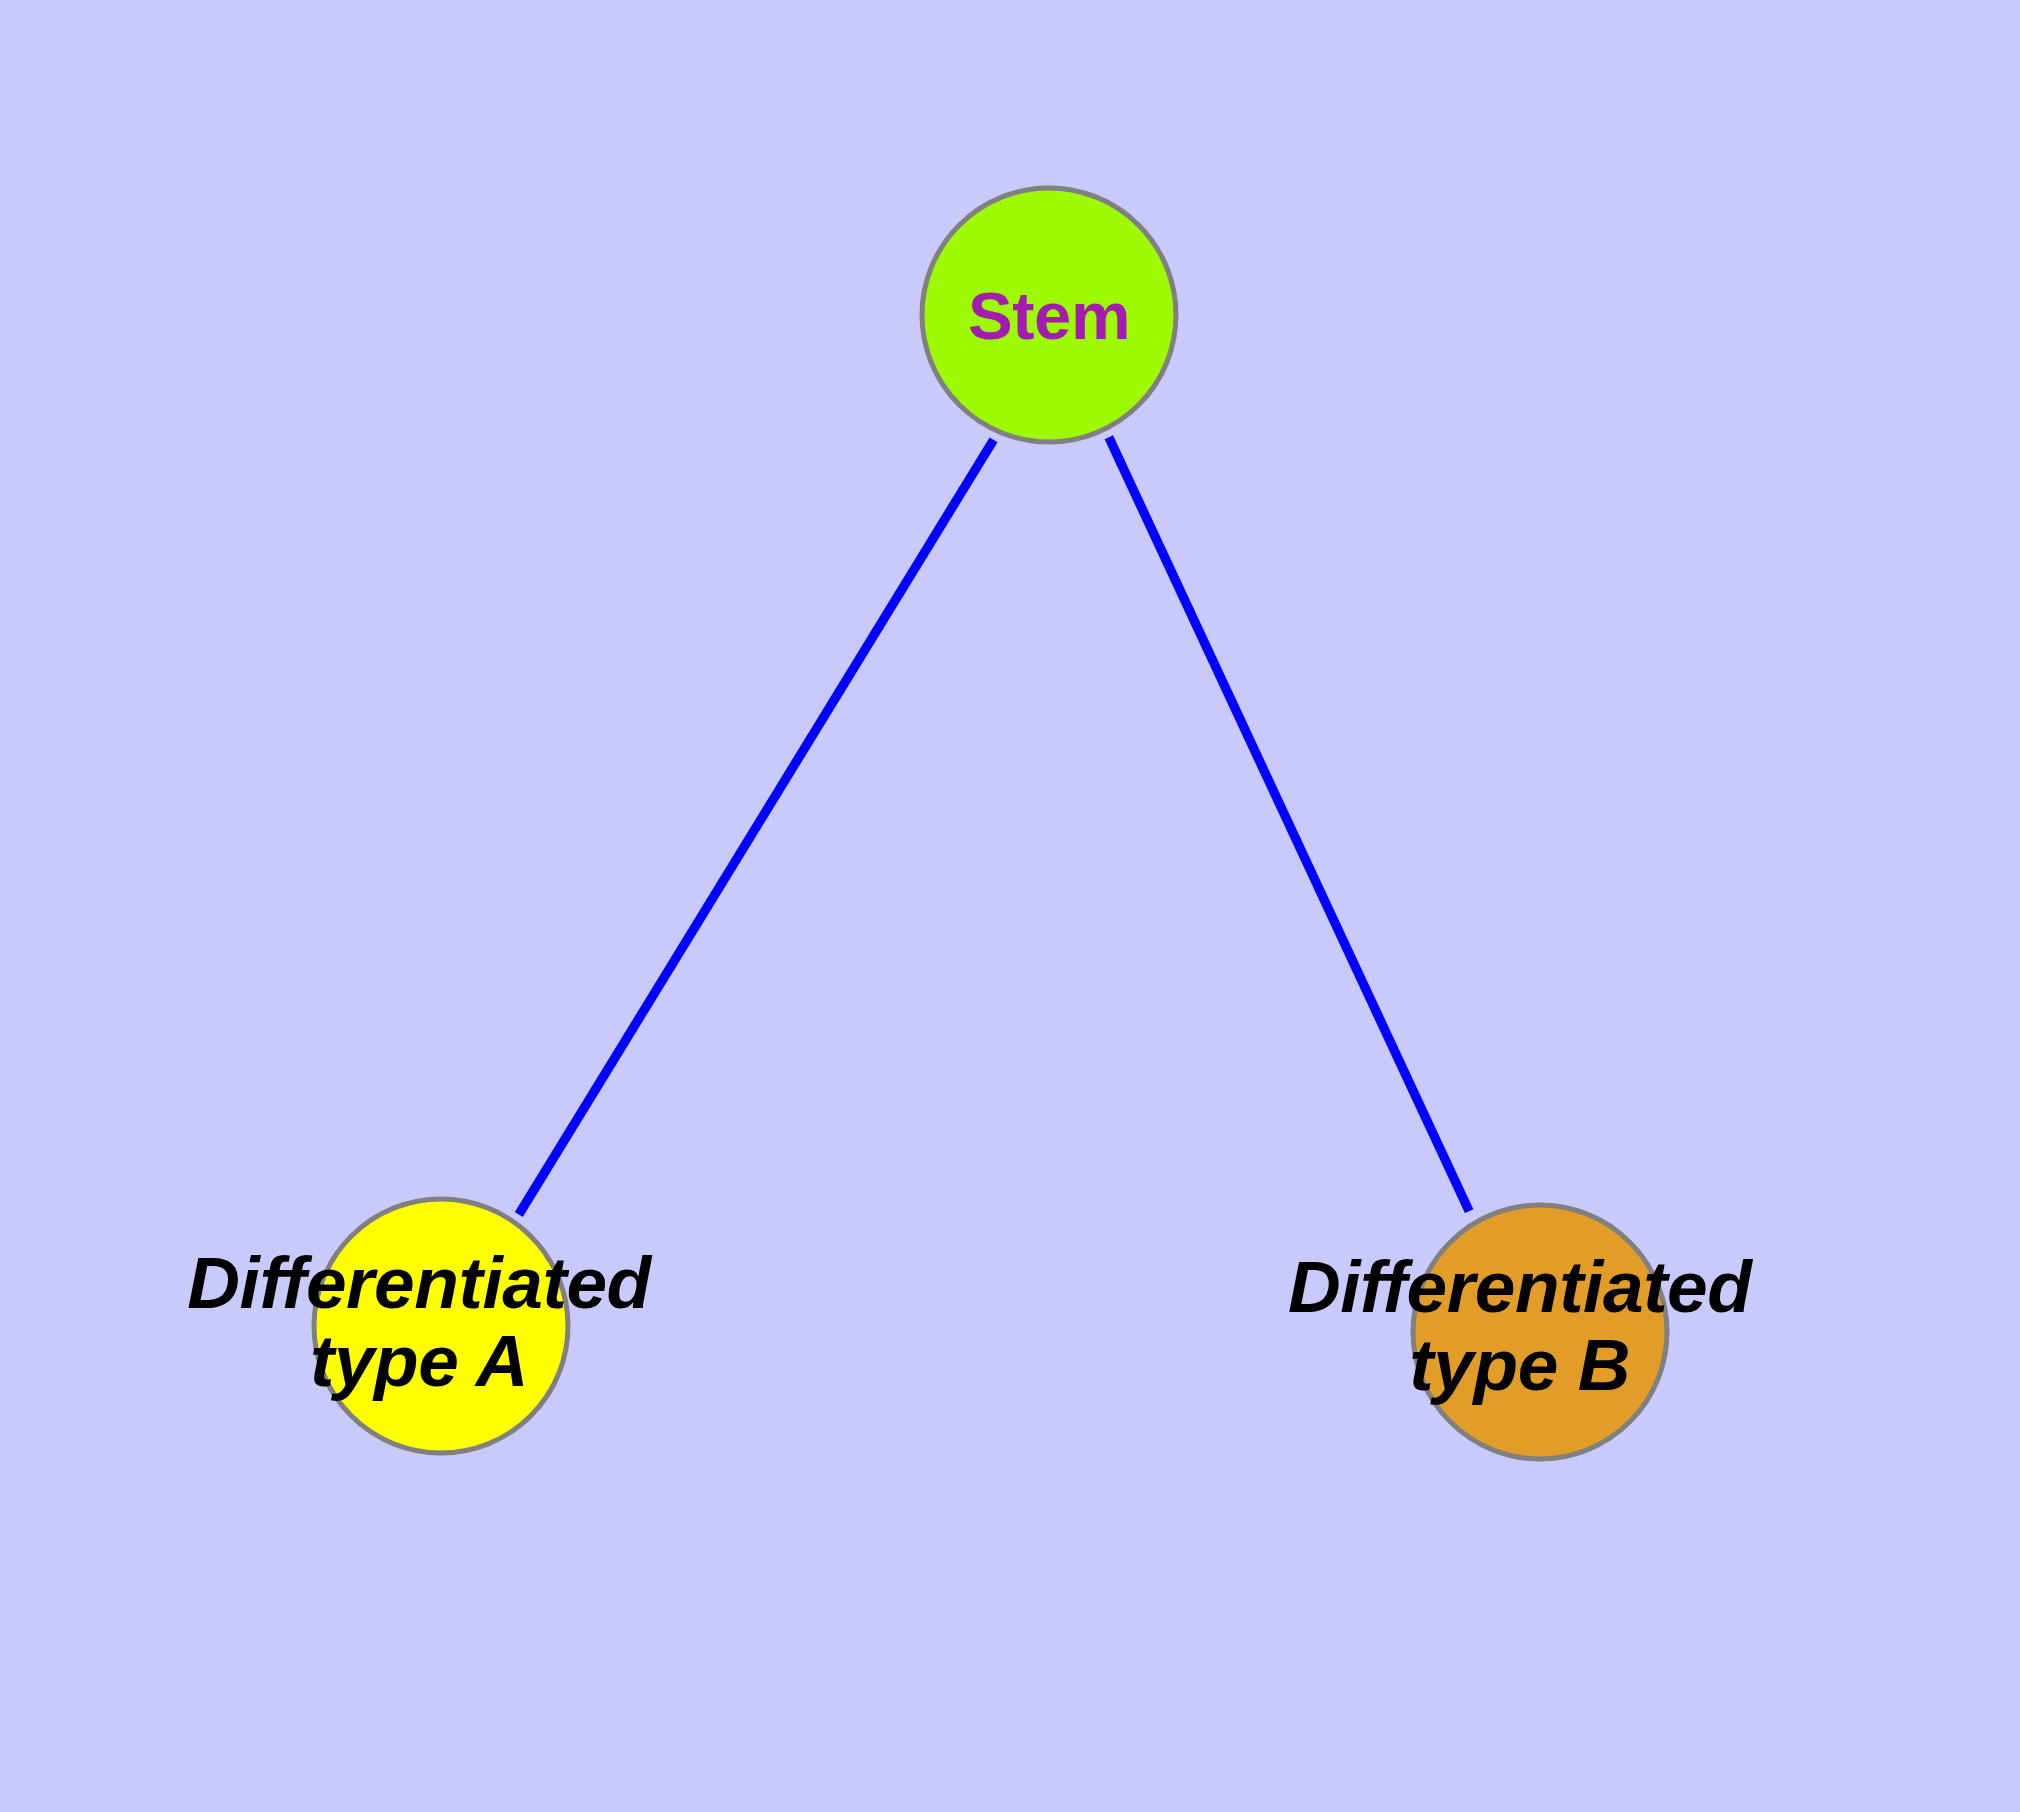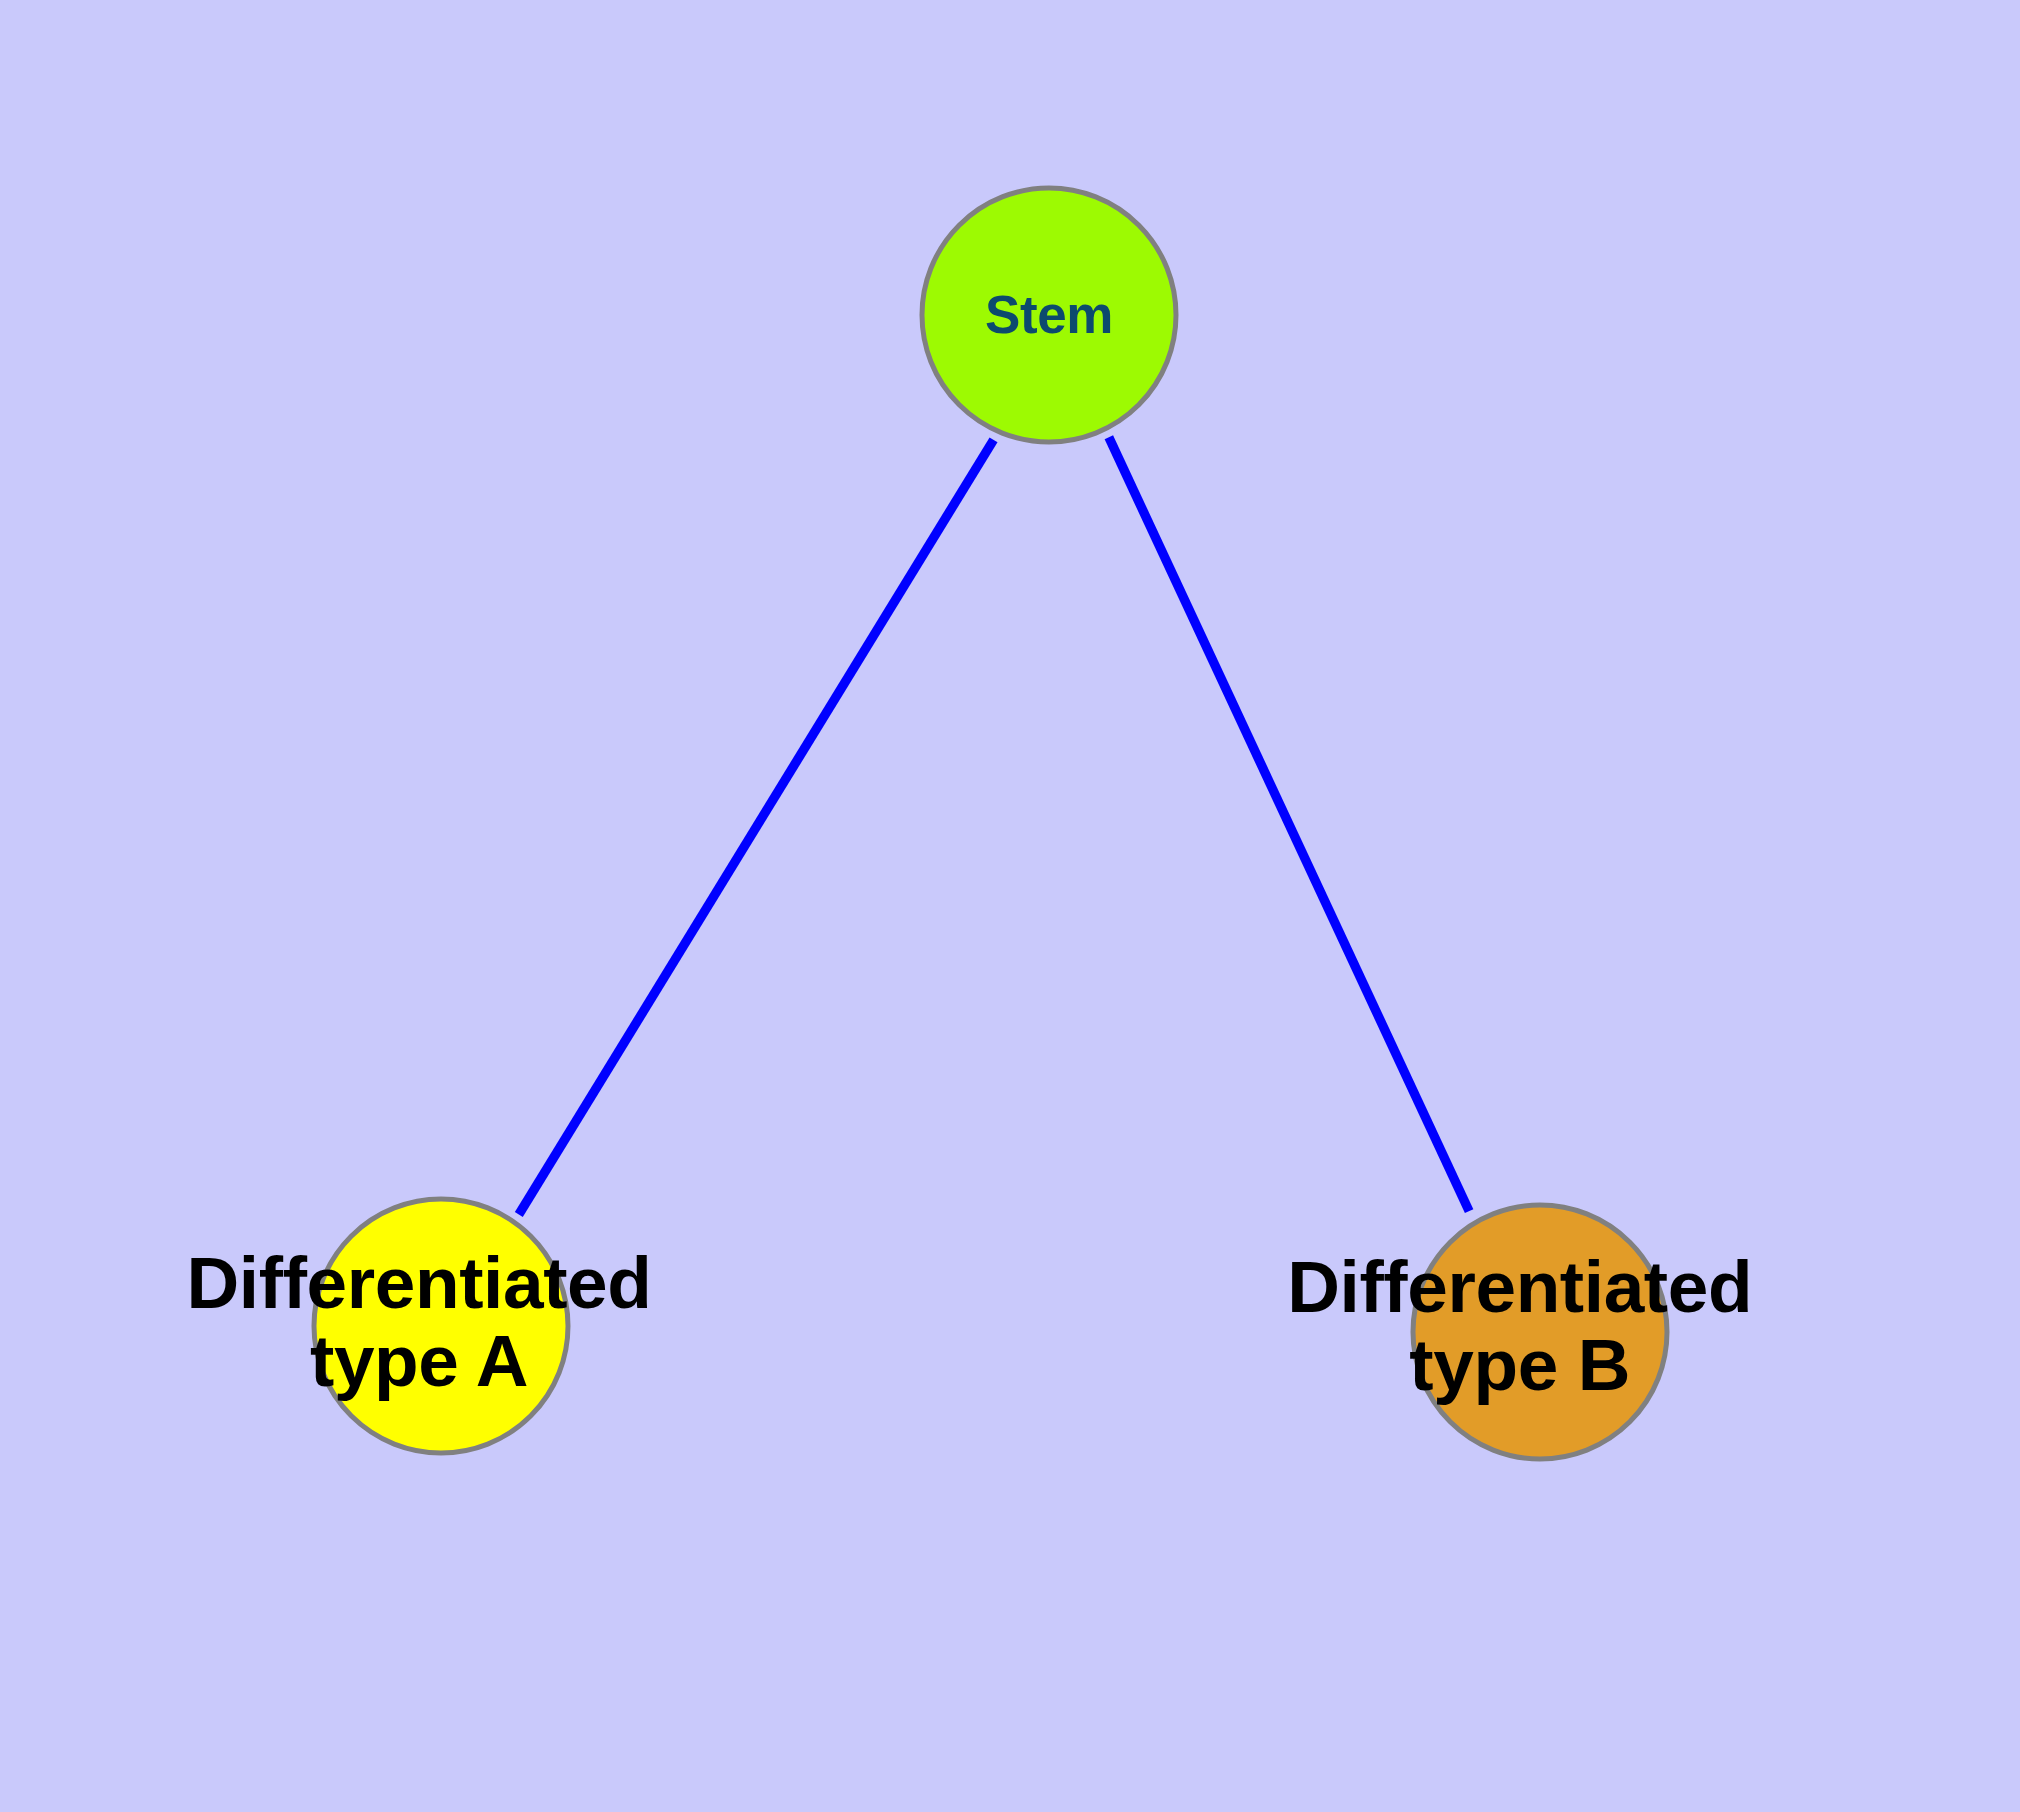--- a/index.html
+++ b/index.html
@@ -38,34 +38,35 @@
     text-align: center;
     color: #000000;
     font-weight: bold;
     font-family: "Liberation Sans", sans-serif;
     line-height: 1.07;
     letter-spacing: -0.4px;
     pointer-events: none;
   }
   .node-label.two-line {
     white-space: pre-line;
+    font-style: italic;
   }
 </style>
 </head>
 <body>
 
 <div id="graph-canvas" style="width: 2021px; height: 1812px; background: rgb(201, 201, 251);">
 
   <svg id="edge-layer" viewBox="0 0 2384 2138" preserveAspectRatio="none" style="width: 2021px; height: 1812px;">
     <line x1="1172" y1="519" x2="612" y2="1433" stroke="#0000ff" stroke-width="11" stroke-linecap="butt"></line>
     <line x1="1308" y1="516" x2="1733" y2="1429" stroke="#0000ff" stroke-width="11" stroke-linecap="butt"></line>
   </svg>
 
   <div class="graph-node" style="left: 1049px; top: 315px; width: 259px; height: 259px; background: rgb(157, 250, 2); border: 5.1px solid rgb(128, 128, 128);">
-    <span class="node-label" style="font-size: 53px; color: #0c4a6e; transform: translate(calc(-50% + 0px), calc(-50% + 0px));">Stem</span>
+    <span class="node-label" style="font-size: 67px; color: #a21caf; transform: translate(calc(-50% + 0px), calc(-50% + 0px));">Stem</span>
   </div>
 
   <div class="graph-node" style="left: 441px; top: 1326px; width: 259px; height: 259px; background: rgb(255, 255, 0); border: 5.1px solid rgb(128, 128, 128);">
     <span class="node-label two-line" style="font-size: 73px; color: rgb(0, 0, 0); transform: translate(calc(-50% - 22px), calc(-50% - 4.2px));">Differentiated
 type A</span>
   </div>
 
   <div class="graph-node" style="left: 1540px; top: 1332px; width: 259px; height: 259px; background: rgb(226, 156, 40); border: 5.1px solid rgb(128, 128, 128);">
     <span class="node-label two-line" style="font-size: 73px; color: rgb(0, 0, 0); transform: translate(calc(-50% - 20.3px), calc(-50% - 6.8px));">Differentiated
 type B</span>

